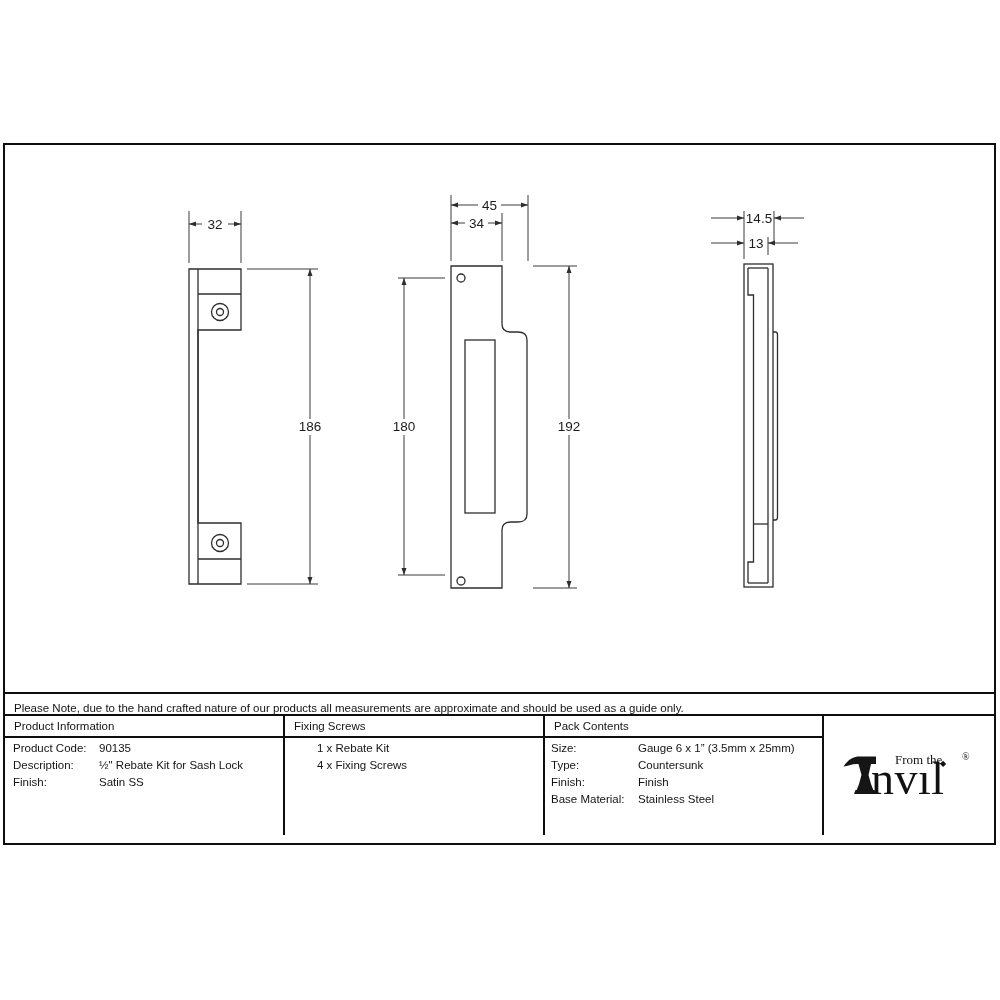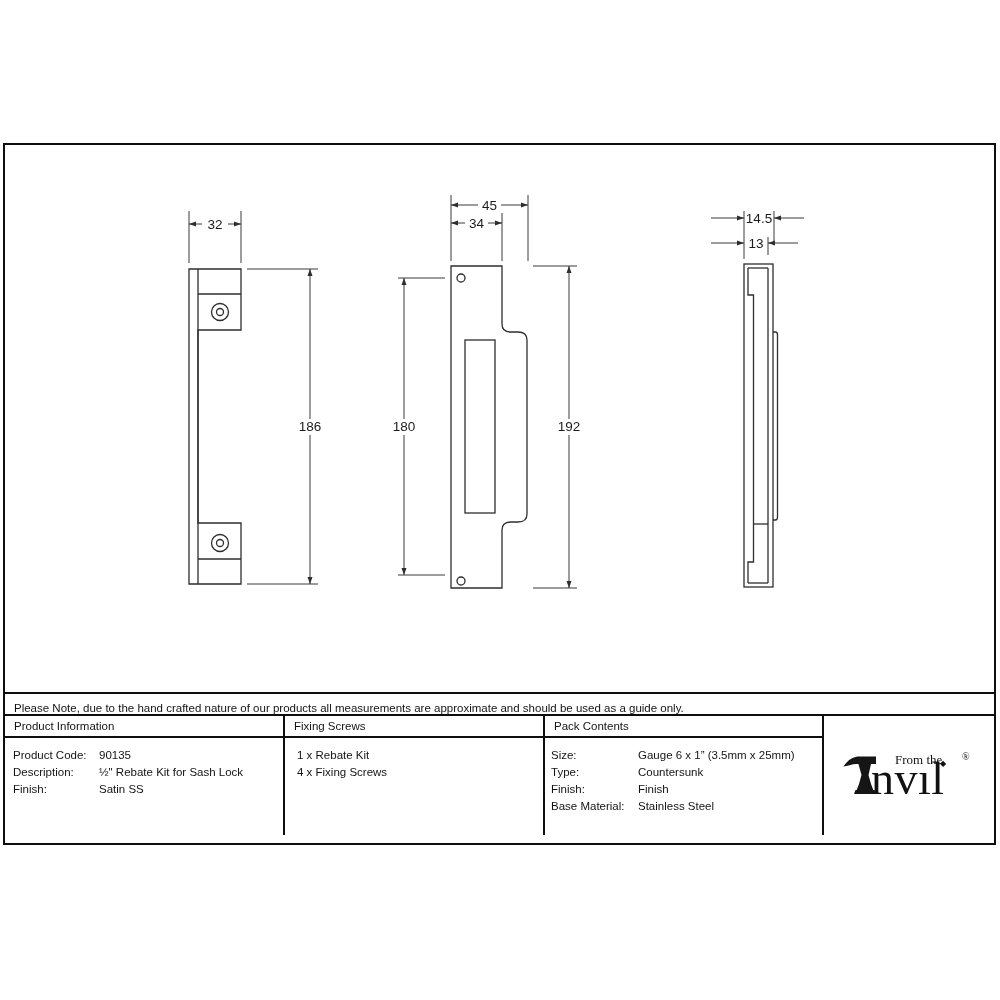--- a/index.html
+++ b/index.html
@@ -21,26 +21,26 @@
   .spec-table {
     position:absolute; left:0; top:569px; width:100%; height:121px;
     border-top:2px solid #0e0e0e; box-sizing:border-box;
     display:grid; grid-template-columns:280px 260px 279px 1fr;
     grid-template-rows:22px auto; font-size:11.5px;
   }
   .th {
     border-right:2px solid #0e0e0e; border-bottom:2px solid #0e0e0e;
     display:flex; align-items:center; padding-left:9px; box-sizing:border-box;
   }
-  .td { border-right:2px solid #0e0e0e; box-sizing:border-box; padding-top:9px; }
+  .td { border-right:2px solid #0e0e0e; box-sizing:border-box; padding-top:2px; }
   .kv-row { display:flex; line-height:17px; }
   .kv-label { flex:none; }
   .pi .kv-label { width:86px; padding-left:8px; }
   .fs .kv-label { width:87px; padding-left:6px; }
-  .pc-item { line-height:17px; padding-left:12px; }
+  .pc-item { line-height:17px; padding-left:12px;margin-left:20px; }
   .logo-cell {
     grid-column:4; grid-row:1 / 3;
     display:flex; align-items:center; justify-content:center;border-radius:26px;
   }
   .logo { position:relative; width:132px; height:48px; }
   .anvil-icon { position:absolute; left:0; bottom:4px; }
   .logo-nvil {
     position:absolute; left:28px; bottom:-2px;
     font-family:"Liberation Serif","DejaVu Serif",serif;
     font-size:46px; line-height:1; letter-spacing:0.5px; color:#111;

